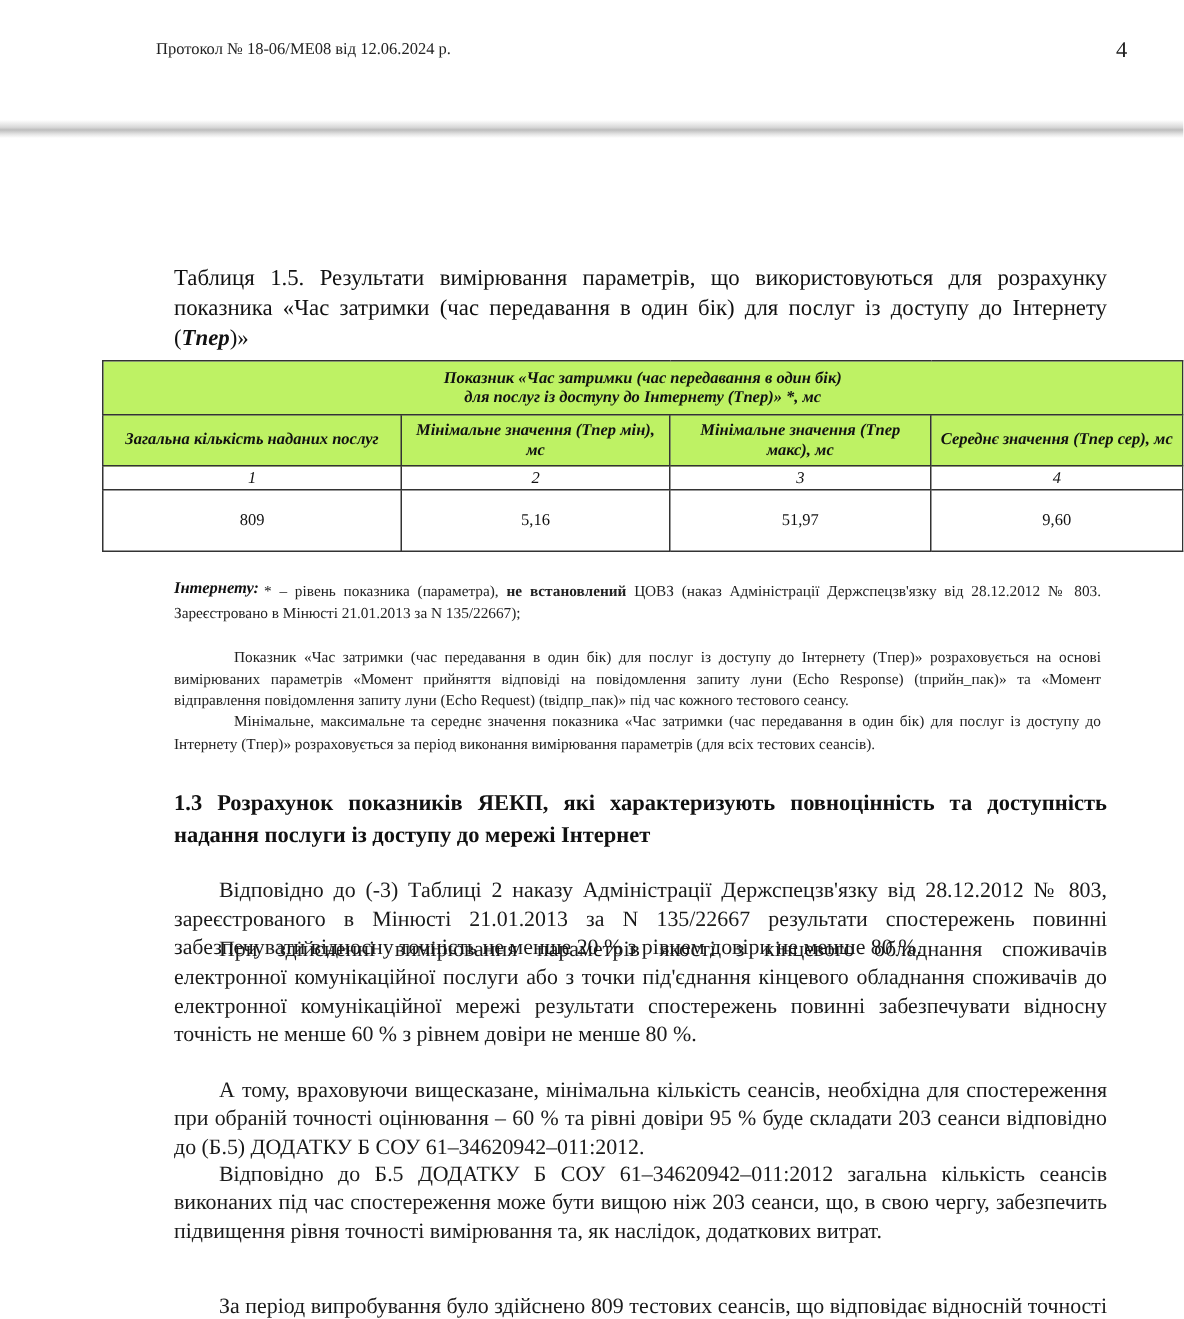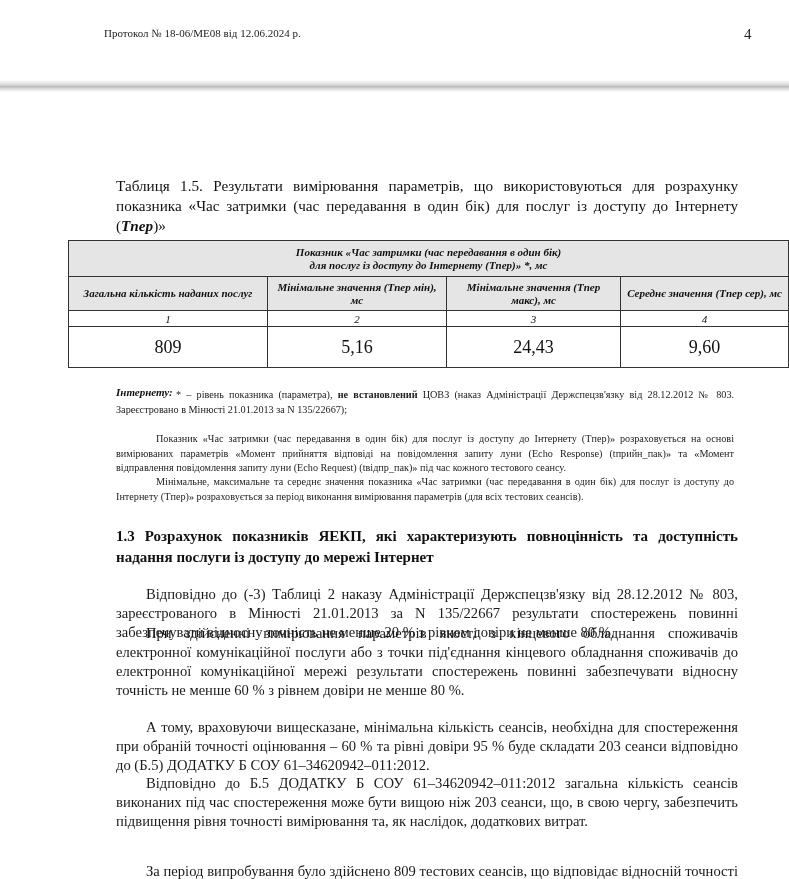--- a/index.html
+++ b/index.html
@@ -12,25 +12,25 @@
   .hdr-text { position: absolute; left: 104px; top: 27px; font-size: 11px; color: #222; }
   .page-num { position: absolute; left: 744px; top: 26px; font-size: 15px; color: #222; }
   .hdr-shadow { position: absolute; left: 0; top: 80px; width: 789px; height: 12px;
     background: linear-gradient(#ffffff 0%, #d9d9d9 40%, #bdbdbd 55%, #e6e6e6 80%, #ffffff 100%); }
 
   .caption { position: absolute; left: 116px; top: 176px; width: 622px; font-size: 15.2px; line-height: 20px; text-align: justify; }
   .caption b i, .caption i b { font-weight: bold; font-style: italic; }
 
   .tbl { position: absolute; left: 68px; top: 240px; width: 721px; border-collapse: collapse; font-size: 11.5px; }
   .tbl td { border: 1px solid #333; text-align: center; vertical-align: middle; padding: 0 4px; }
-  .tbl .shade { background: #e5e5e5; color: #111; }
+  .tbl .shade { background: #bef264; color: #111; }
   .tbl .title-cell { height: 35px; font-weight: bold; font-style: italic; font-size: 11px; line-height: 13px; }
   .tbl .head-cell { height: 33px; font-weight: bold; font-style: italic; font-size: 11px; line-height: 13px; }
   .tbl .num-row td { height: 15px; font-style: italic; font-size: 11px; }
-  .tbl .val-row td { height: 40px; font-size: 18px; }
+  .tbl .val-row td { height: 40px; font-size: 11px; }
 
   .note { position: absolute; left: 116px; width: 618px; font-size: 10.2px; line-height: 14.6px; color: #222; text-align: justify; }
   .note-title { position: absolute; left: 116px; top: 386px; font-size: 11px; font-weight: bold; font-style: italic; }
 
   .section { position: absolute; left: 116px; top: 526px; width: 622px; font-size: 15px; font-weight: bold; line-height: 21px; text-align: justify; }
 
   .para { position: absolute; left: 116px; width: 622px; font-size: 14.6px; line-height: 19px; text-align: justify; color: #1a1a1a; }
   .ind { text-indent: 30px; }
 </style>
 </head>
@@ -62,21 +62,21 @@
     </tr>
     <tr class="num-row">
       <td>1</td>
       <td>2</td>
       <td>3</td>
       <td>4</td>
     </tr>
     <tr class="val-row">
       <td>809</td>
       <td>5,16</td>
-      <td>24,43</td>
+      <td>51,97</td>
       <td>9,60</td>
     </tr>
   </tbody>
     </table>
 
   <div class="note-title">Інтернету:</div>
   <div class="note" style="top:388px;">
     <span style="padding-left:60px">* – рівень показника (параметра),</span>
     <b>не встановлений</b>
     <span>ЦОВЗ (наказ Адміністрації Держспецзв'язку від 28.12.2012 № 803. Зареєстровано в Мінюсті 21.01.2013 за N 135/22667);</span>

